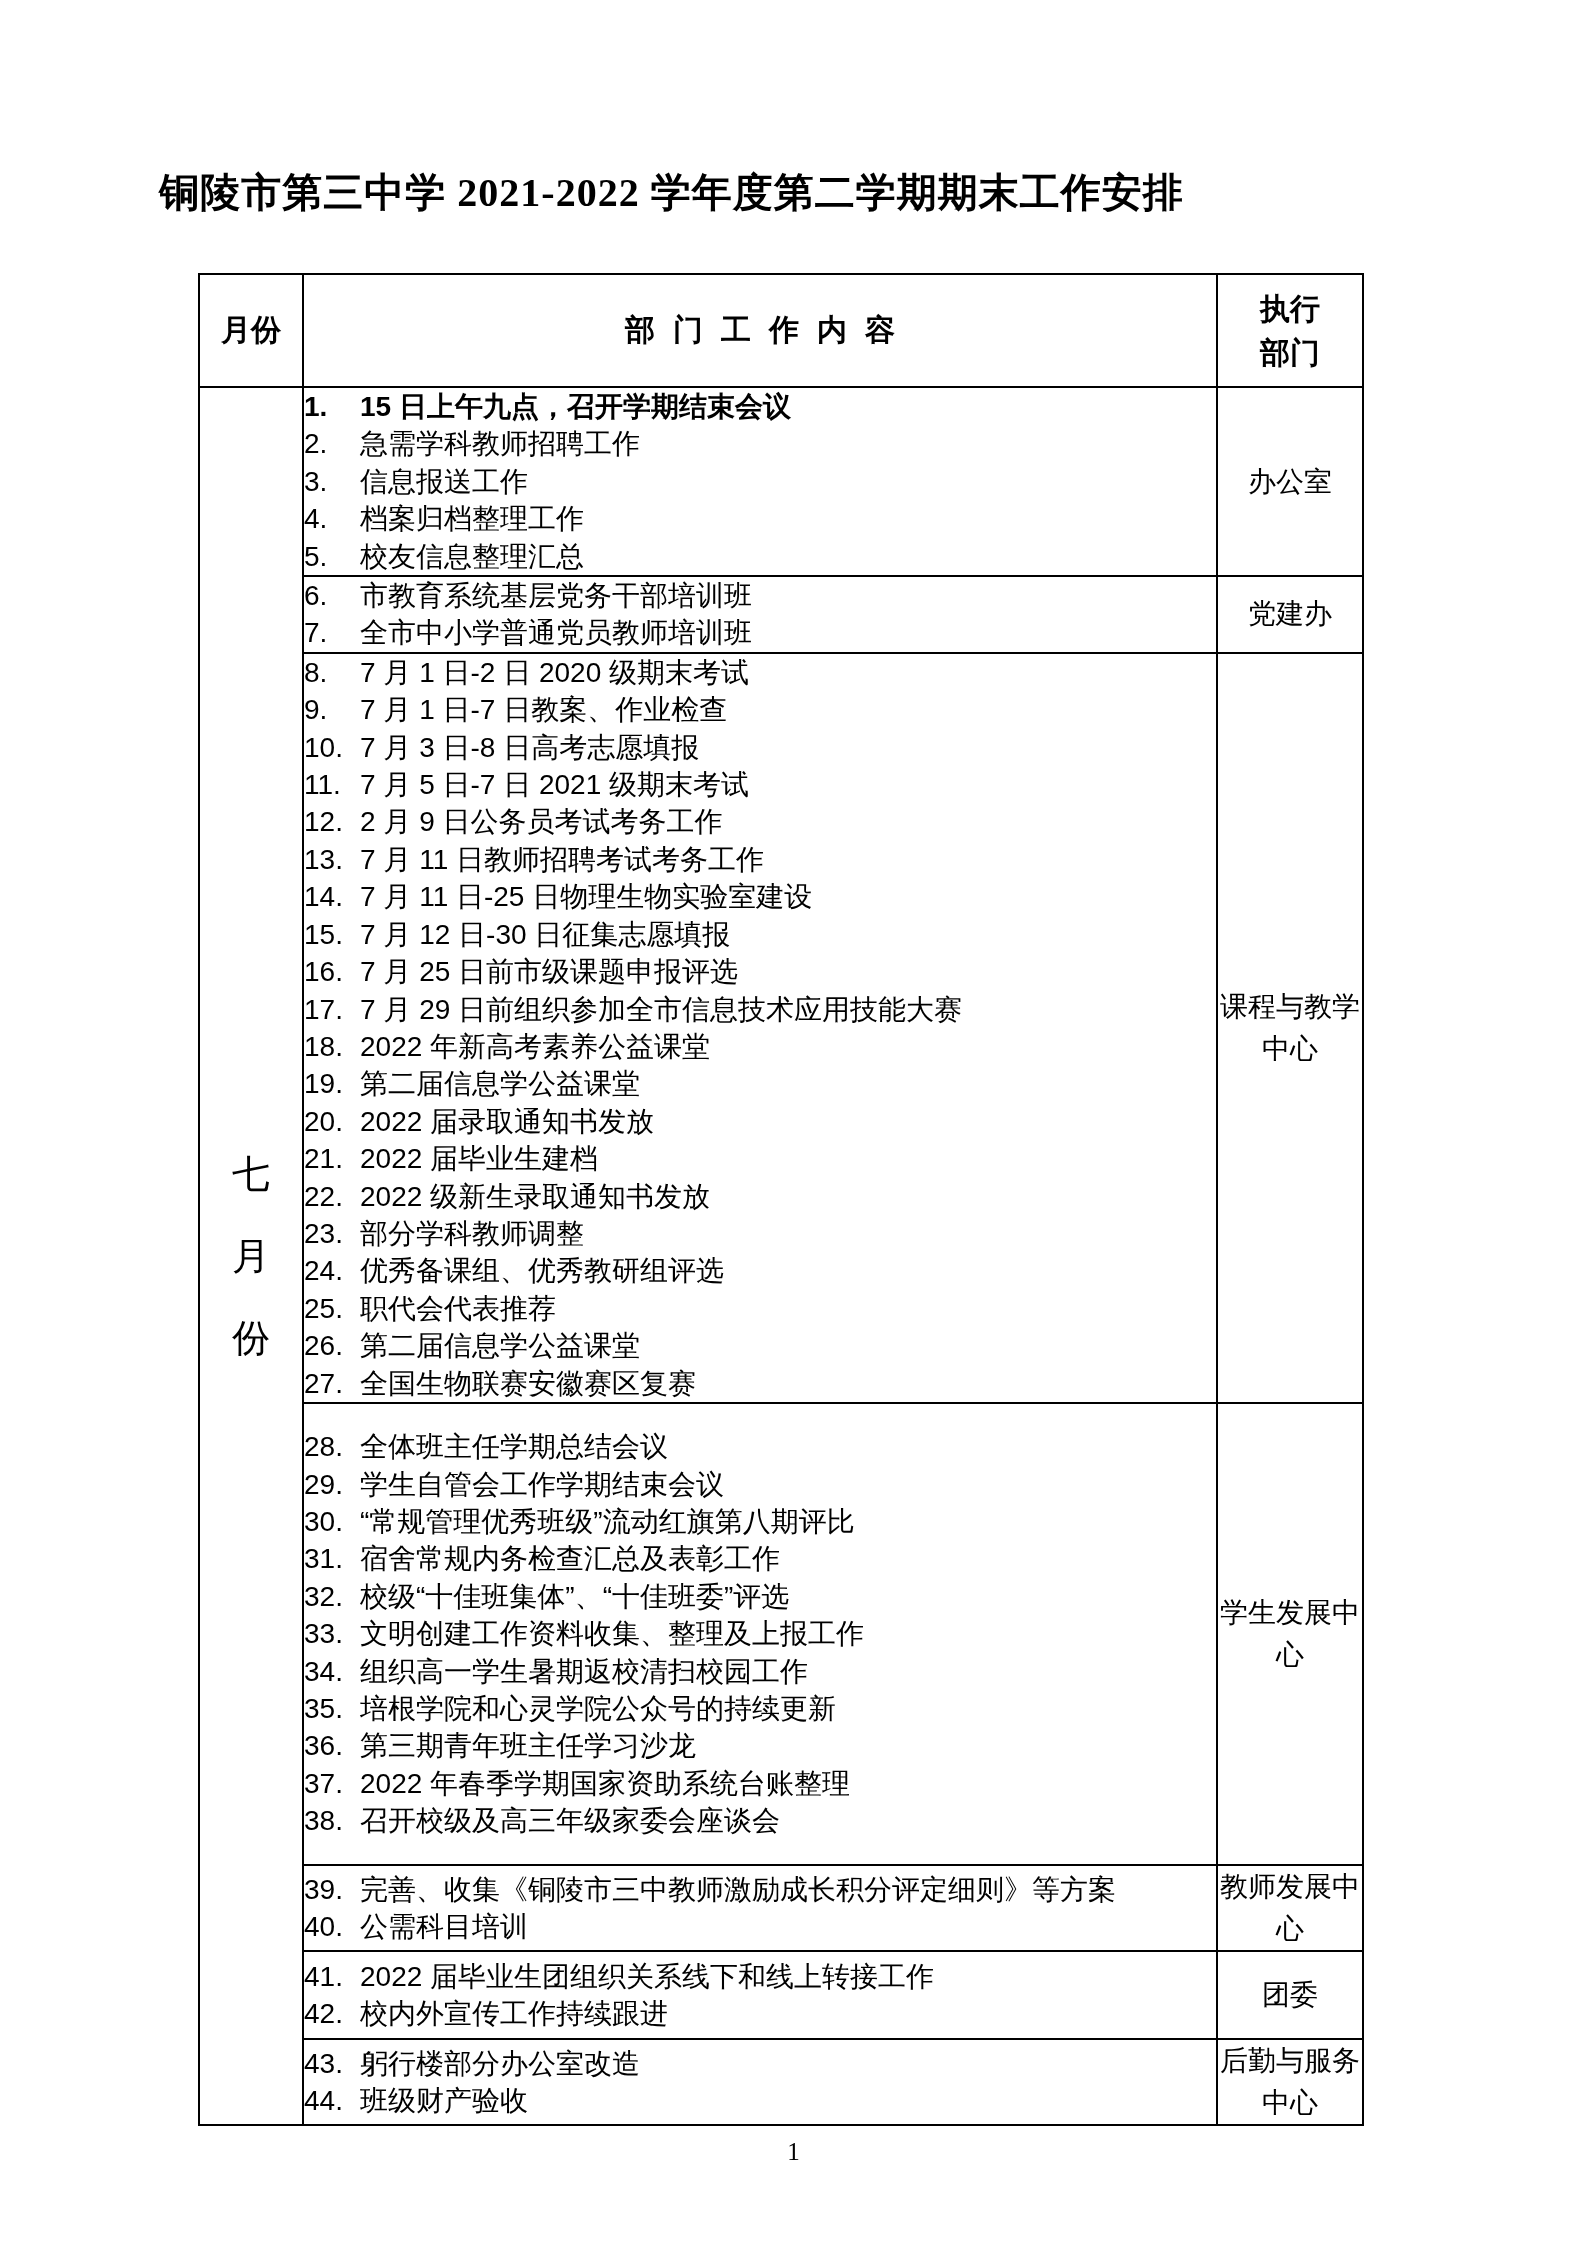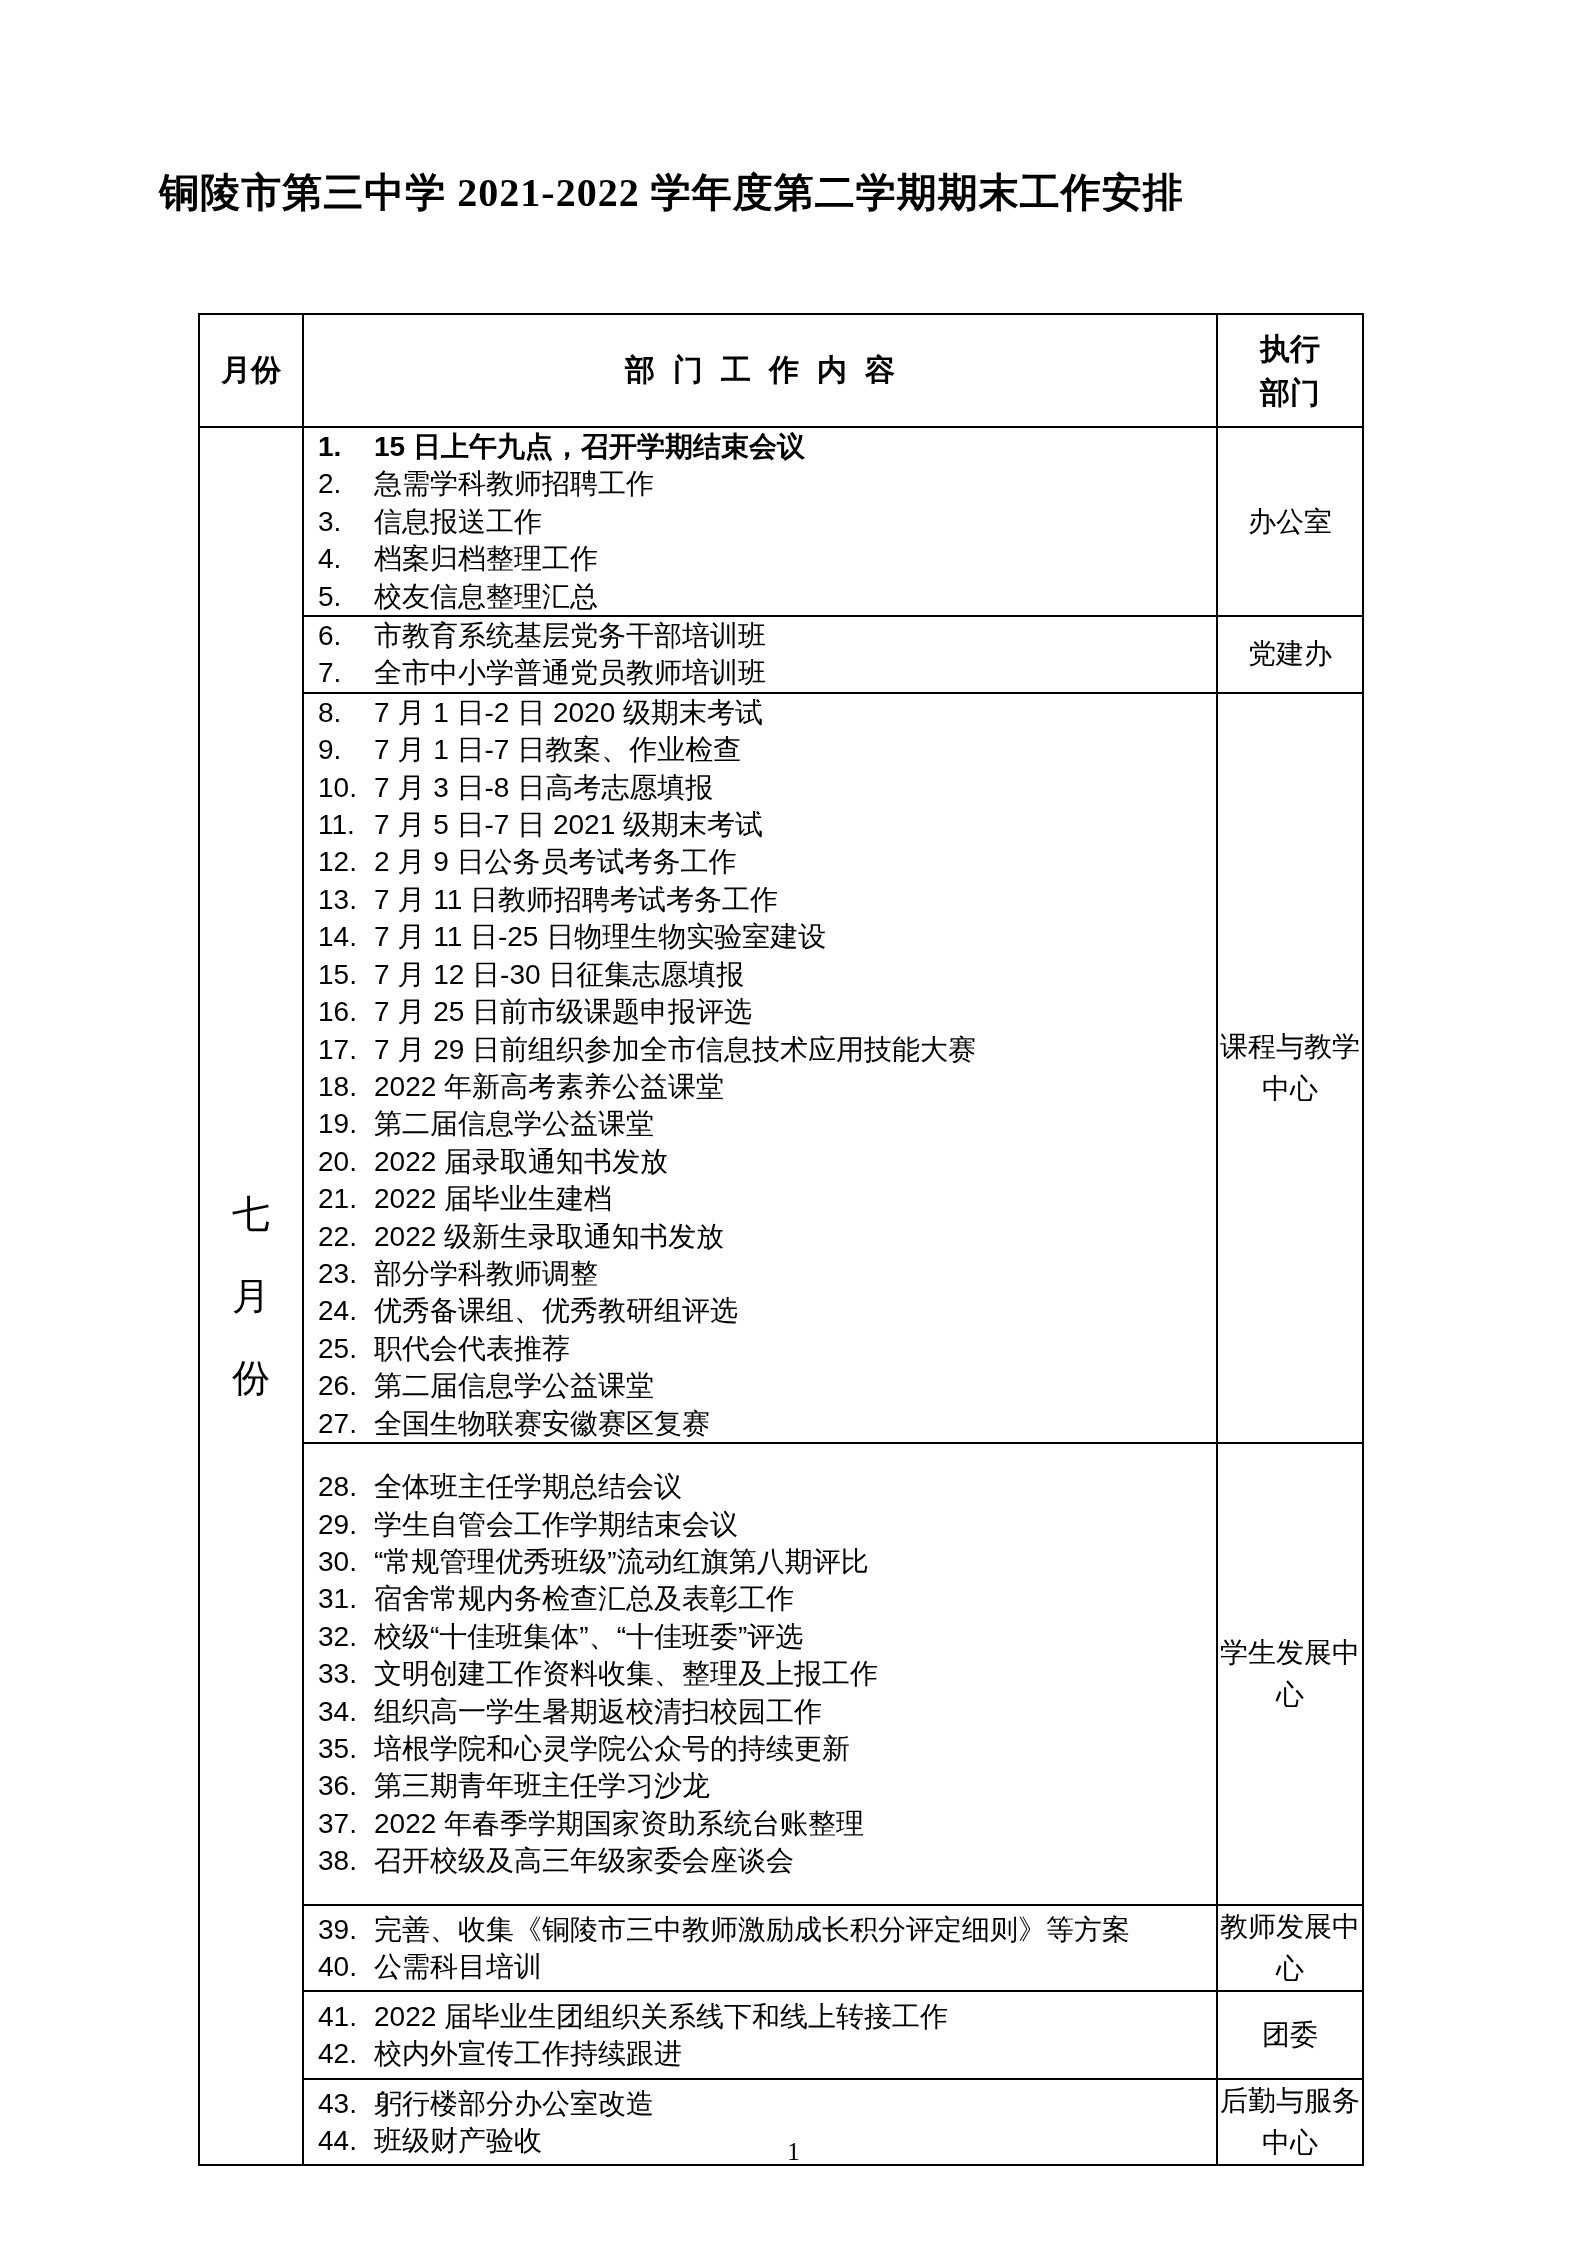--- a/index.html
+++ b/index.html
@@ -8,41 +8,40 @@
     background:#ffffff;color:#000;
     font-family:"Liberation Sans","DejaVu Sans",sans-serif;
   }
   .doc-title{
     position:absolute;top:168px;left:0;width:1343px;
     text-align:center;font-family:"Liberation Serif","DejaVu Serif",serif;
     font-weight:bold;font-size:40px;line-height:50px;letter-spacing:1px;
   }
   table.work-table{
     position:absolute;left:198px;top:273px;
-    width:1164px;border-collapse:collapse;table-layout:fixed;margin-top:40px;
+    width:1164px;border-collapse:collapse;table-layout:fixed;
   }
   table.work-table td,table.work-table th{
     border:2px solid #000;padding:0;vertical-align:middle;
   }
   col.c-month{width:104px;}
   col.c-content{width:914px;}
   col.c-dept{width:146px;}
   tr.hdr{height:113px;}
   th{font-weight:bold;font-size:30px;}
   th.h-content{letter-spacing:18px;text-indent:18px;}
   th.h-dept{line-height:44px;white-space:pre-line;}
   td.month-cell{text-align:center;}
   .month-label{
     display:inline-block;width:46px;font-size:38px;line-height:82px;
     word-break:break-all;letter-spacing:0;
   }
   td.cell-items{vertical-align:middle;}
   .item{
     font-size:28px;line-height:37.4px;white-space:nowrap;
-    padding-left:14px;
   }
   .item .num{display:inline-block;width:56px;}
   .item.bold{font-weight:bold;}
   td.cell-dept{
     text-align:center;font-size:28px;line-height:42px;
     padding:0 14px;word-break:break-all;
   }
   .page-number{
     position:absolute;top:2138px;left:0;width:1587px;text-align:center;
     font-family:"Liberation Serif","DejaVu Serif",serif;font-size:25px;

